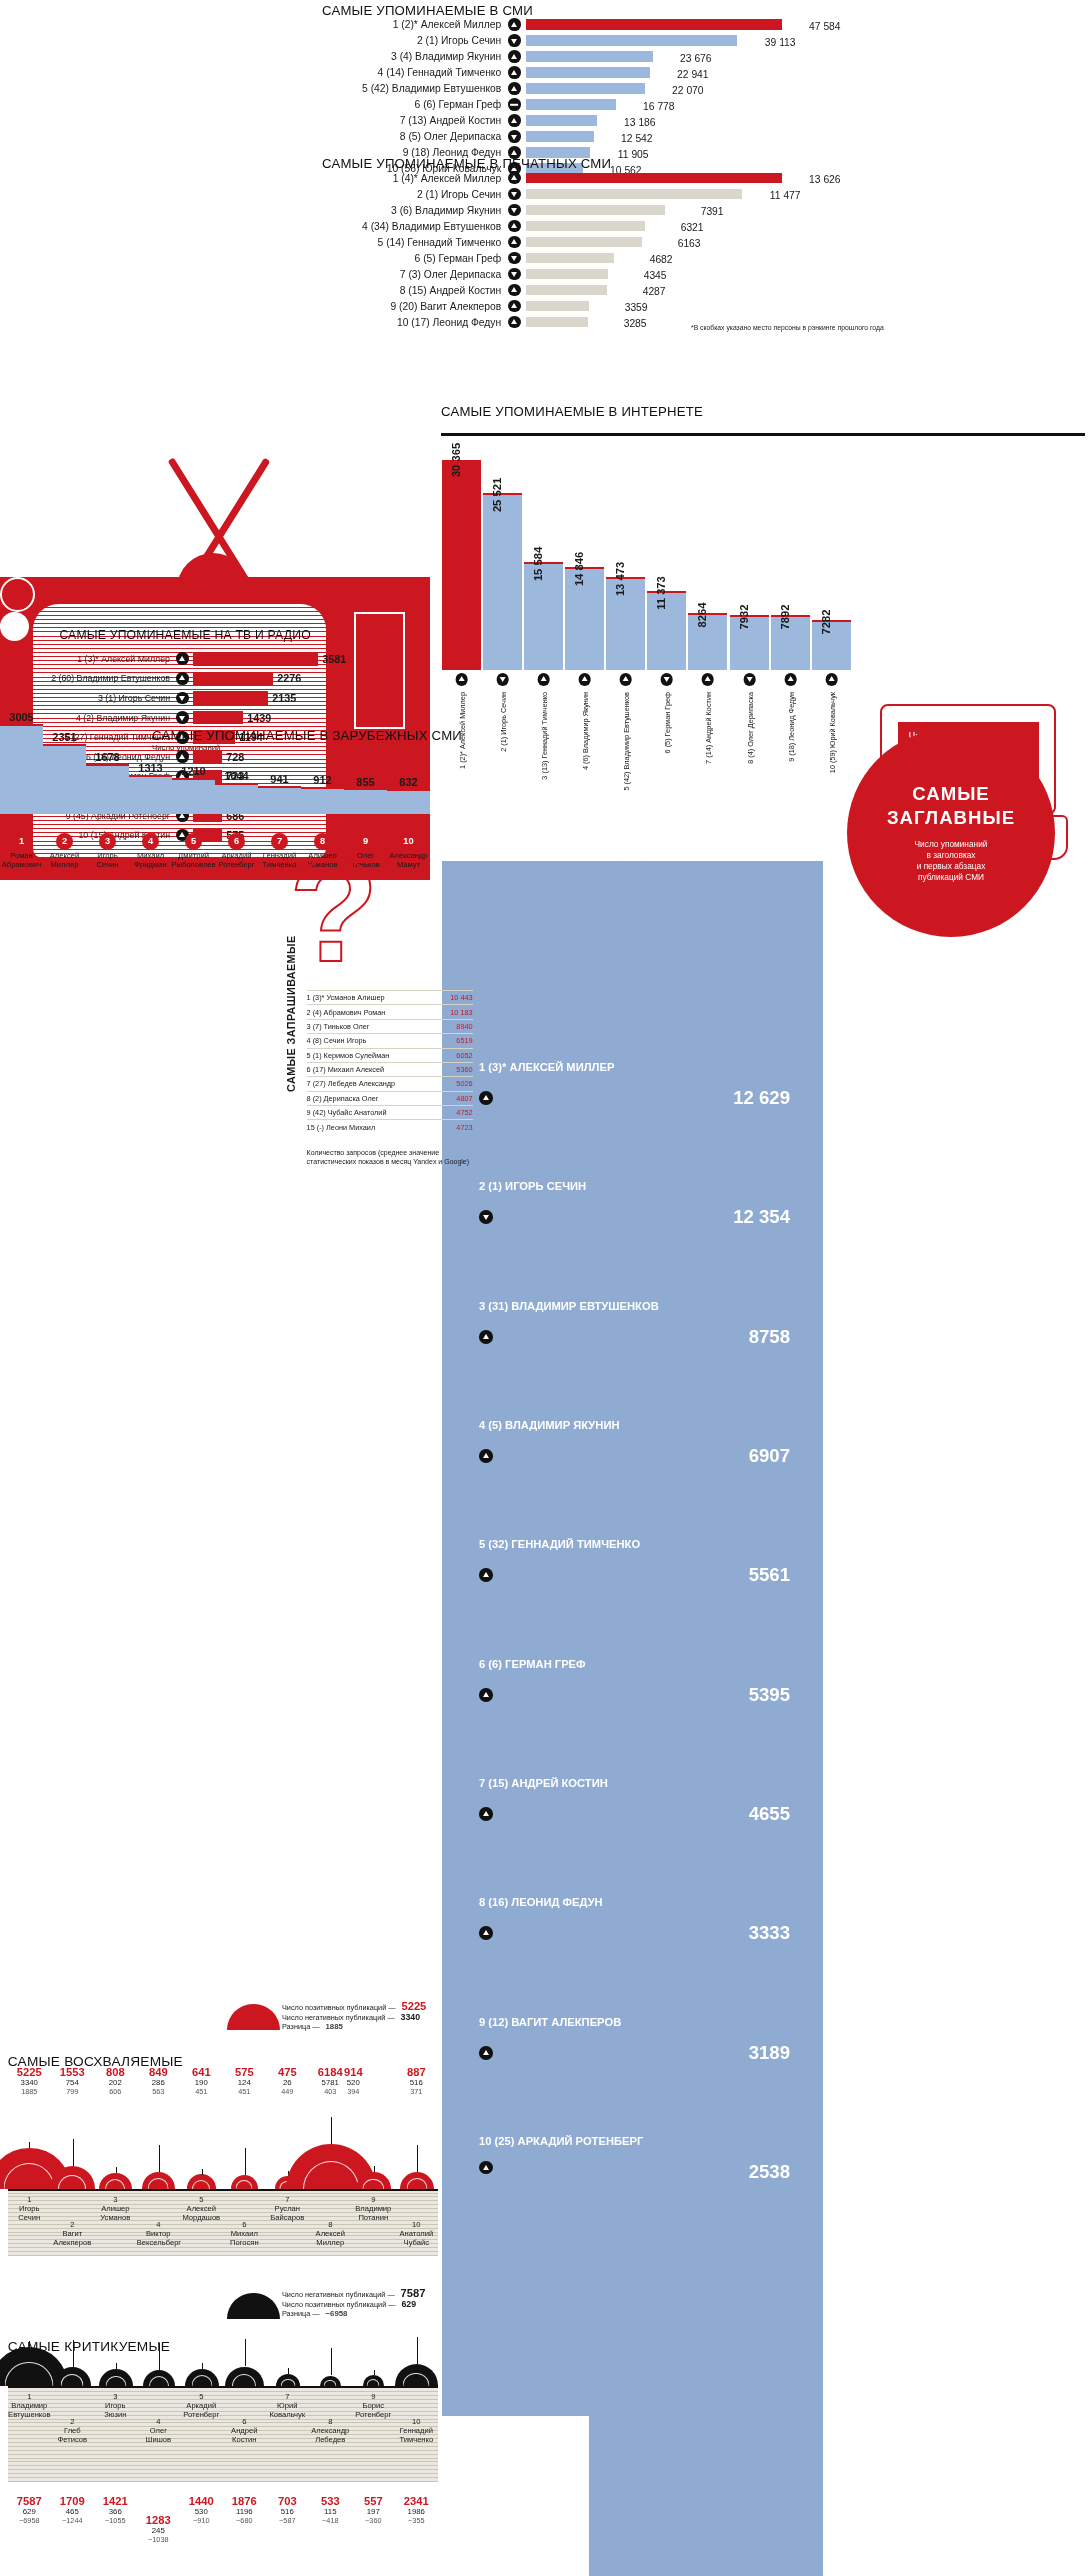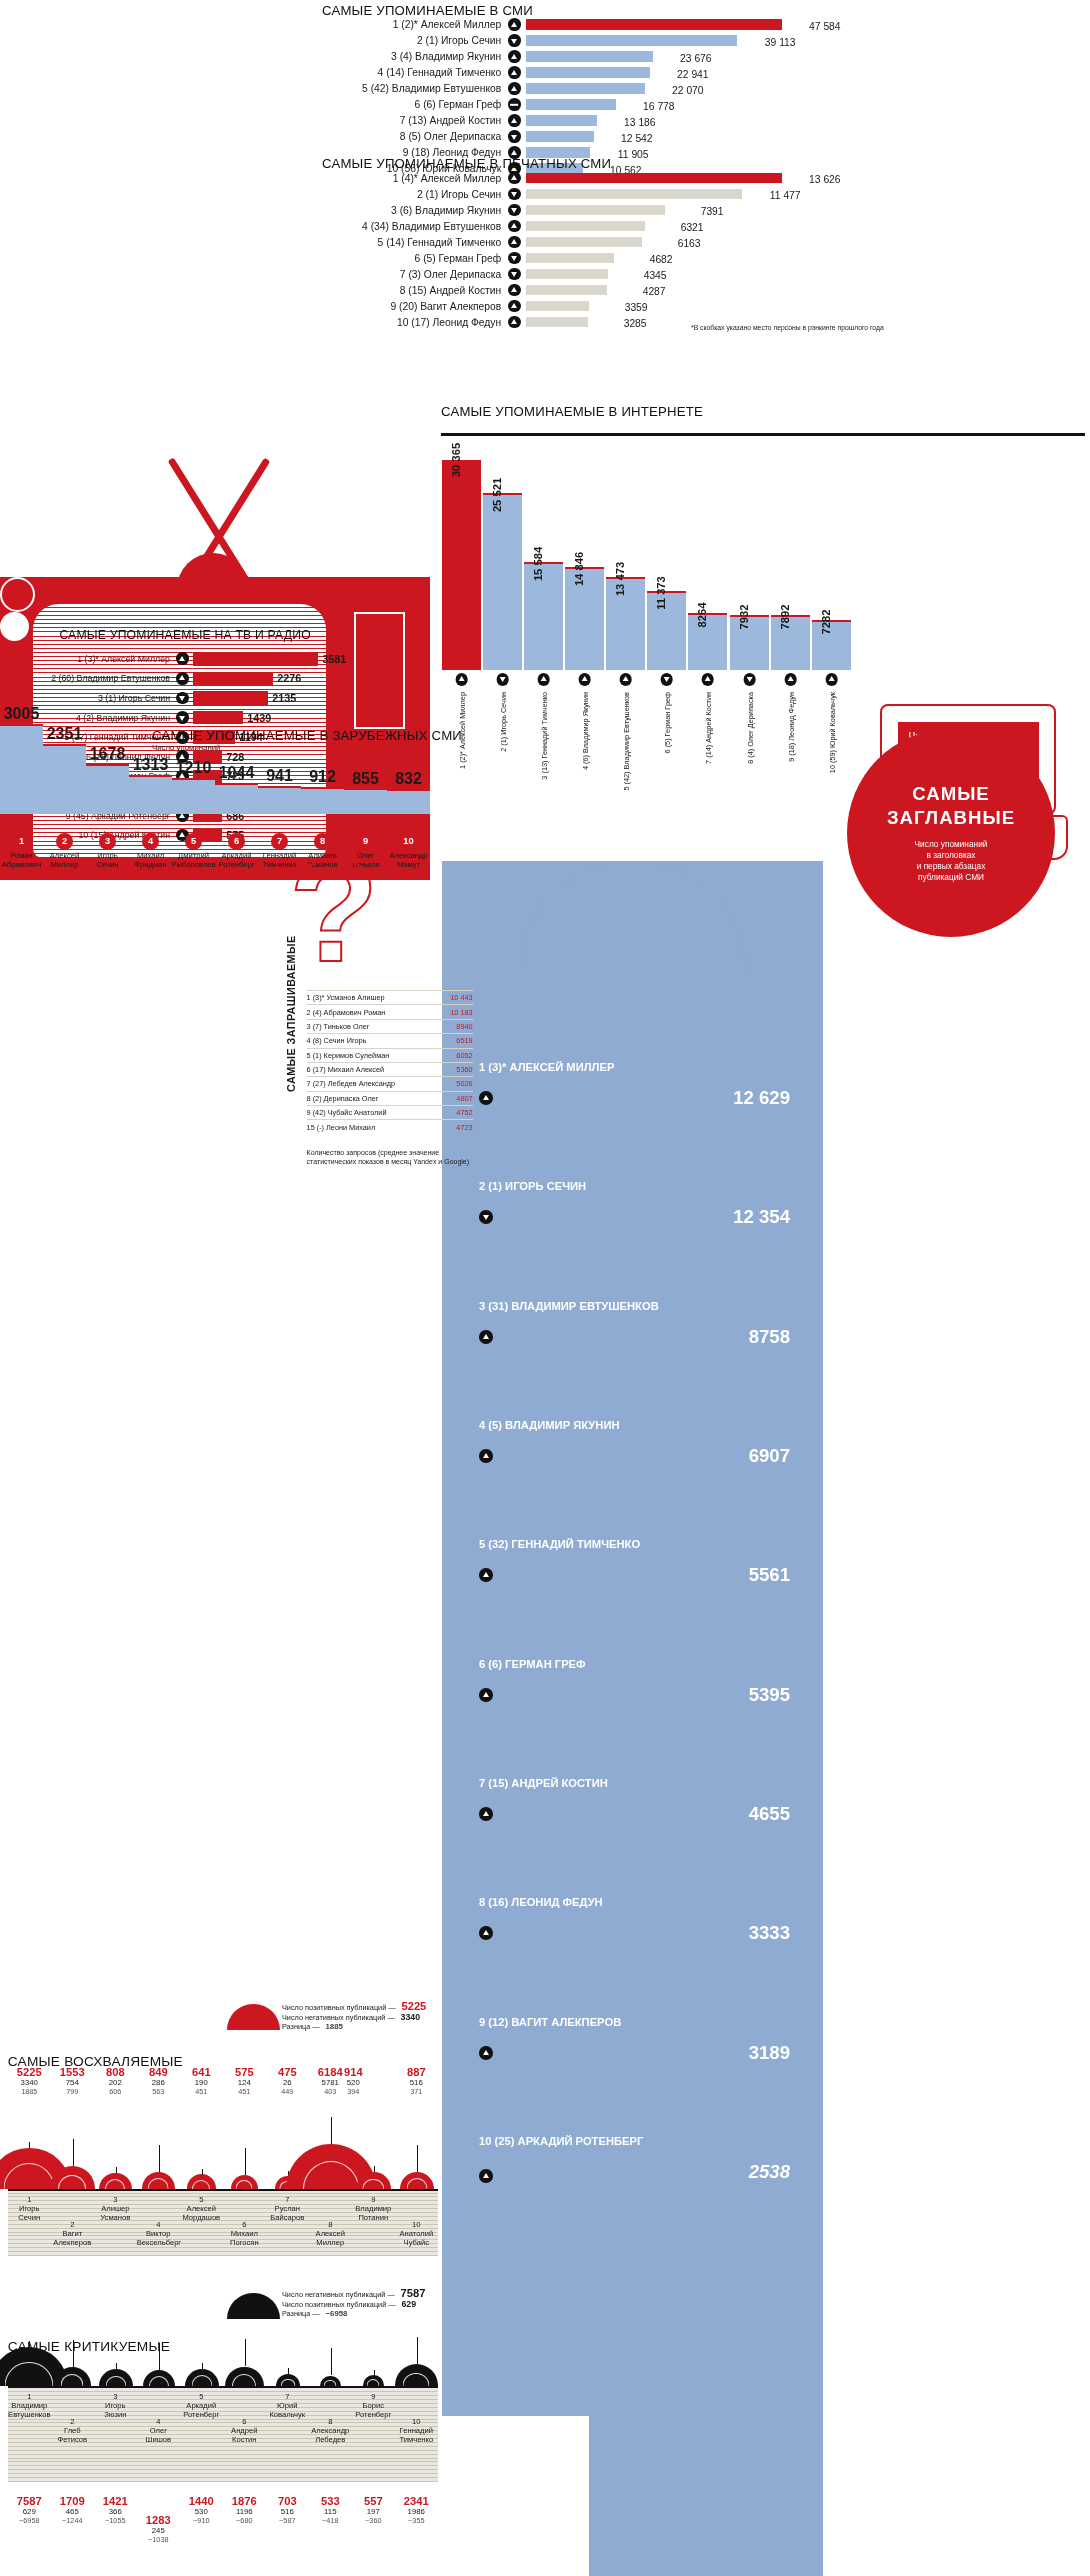--- a/index.html
+++ b/index.html
@@ -66,21 +66,21 @@
     writing-mode:vertical-rl; transform:translateX(-50%) rotate(180deg);
     margin-top:21.5px;
   }
   .iarrow { position:absolute; top:100%; left:50%; transform:translateX(-50%); margin-top:2.9px;
             width:12.7px; height:12.7px; border-radius:50%; background:#111; }
   .iarrow::after { content:""; position:absolute; left:50%; top:50%; }
   .iarrow.up::after { transform:translate(-50%,-60%); border-left:3.9px solid transparent; border-right:3.9px solid transparent; border-bottom:5.9px solid #fff; }
   .iarrow.dn::after { transform:translate(-50%,-40%); border-left:3.9px solid transparent; border-right:3.9px solid transparent; border-top:5.9px solid #fff; }
   .fcol { position:absolute; bottom:0; background:#9db8dd; border-top:2px solid #cc1720; }
   .fval { position:absolute; bottom:100%; left:50%; transform:translateX(-50%); margin-bottom:2.9px;
-          font-size:16px; font-weight:bold; white-space:nowrap; }
+          font-size:11px; font-weight:bold; white-space:nowrap; }
   .fbadge { width:16.6px; height:16.6px; border-radius:50%; background:#cc1720; color:#fff;
             font-size:9.3px; font-weight:bold; display:flex; align-items:center; justify-content:center; }
   .fname { font-size:7.6px; text-align:center; line-height:1.18; margin-top:2.9px; white-space:nowrap; }
 
   
   .qrow { display:flex; justify-content:space-between; font-size:7.3px; padding:2.2px 0;
           border-top:1px solid #d6d3c7; }
   .qrow .qn { color:#1a1a1a; }
   .qrow .qv { color:#cc1720; }
 
@@ -559,21 +559,21 @@
       </div>
       <div class="abs manrow" style="top: 955px; width: 323px;">
         <div class="mname">9 (12) ВАГИТ АЛЕКПЕРОВ</div>
         <div style="display: flex; align-items: center; justify-content: space-between; margin-top: 13.7px; width: 311px;">
           <span class="marr up"></span>
           <span class="mval">3189</span>
         </div>
       </div>
       <div class="abs manrow" style="top: 1074px; width: 323px;">
         <div class="mname">10 (25) АРКАДИЙ РОТЕНБЕРГ</div>
-        <div style="display: flex; align-items: flex-end; justify-content: space-between; margin-top: 13.7px; width: 311px; font-style: italic;">
+        <div style="display: flex; align-items: flex-start; justify-content: space-between; margin-top: 13.7px; width: 311px;">
           <span class="marr up"></span>
           <span class="mval">2538</span>
         </div>
       </div>
     </div>
 </div>
 
 <div class="abs" style="left:289px; top:841px;">
   <div class="abs" style="left:0; top:0; width:102px; height:137px; font-size:147px; font-weight:bold; line-height:0.95;
       color:transparent; -webkit-text-stroke:2px #cc1720;">?</div>

